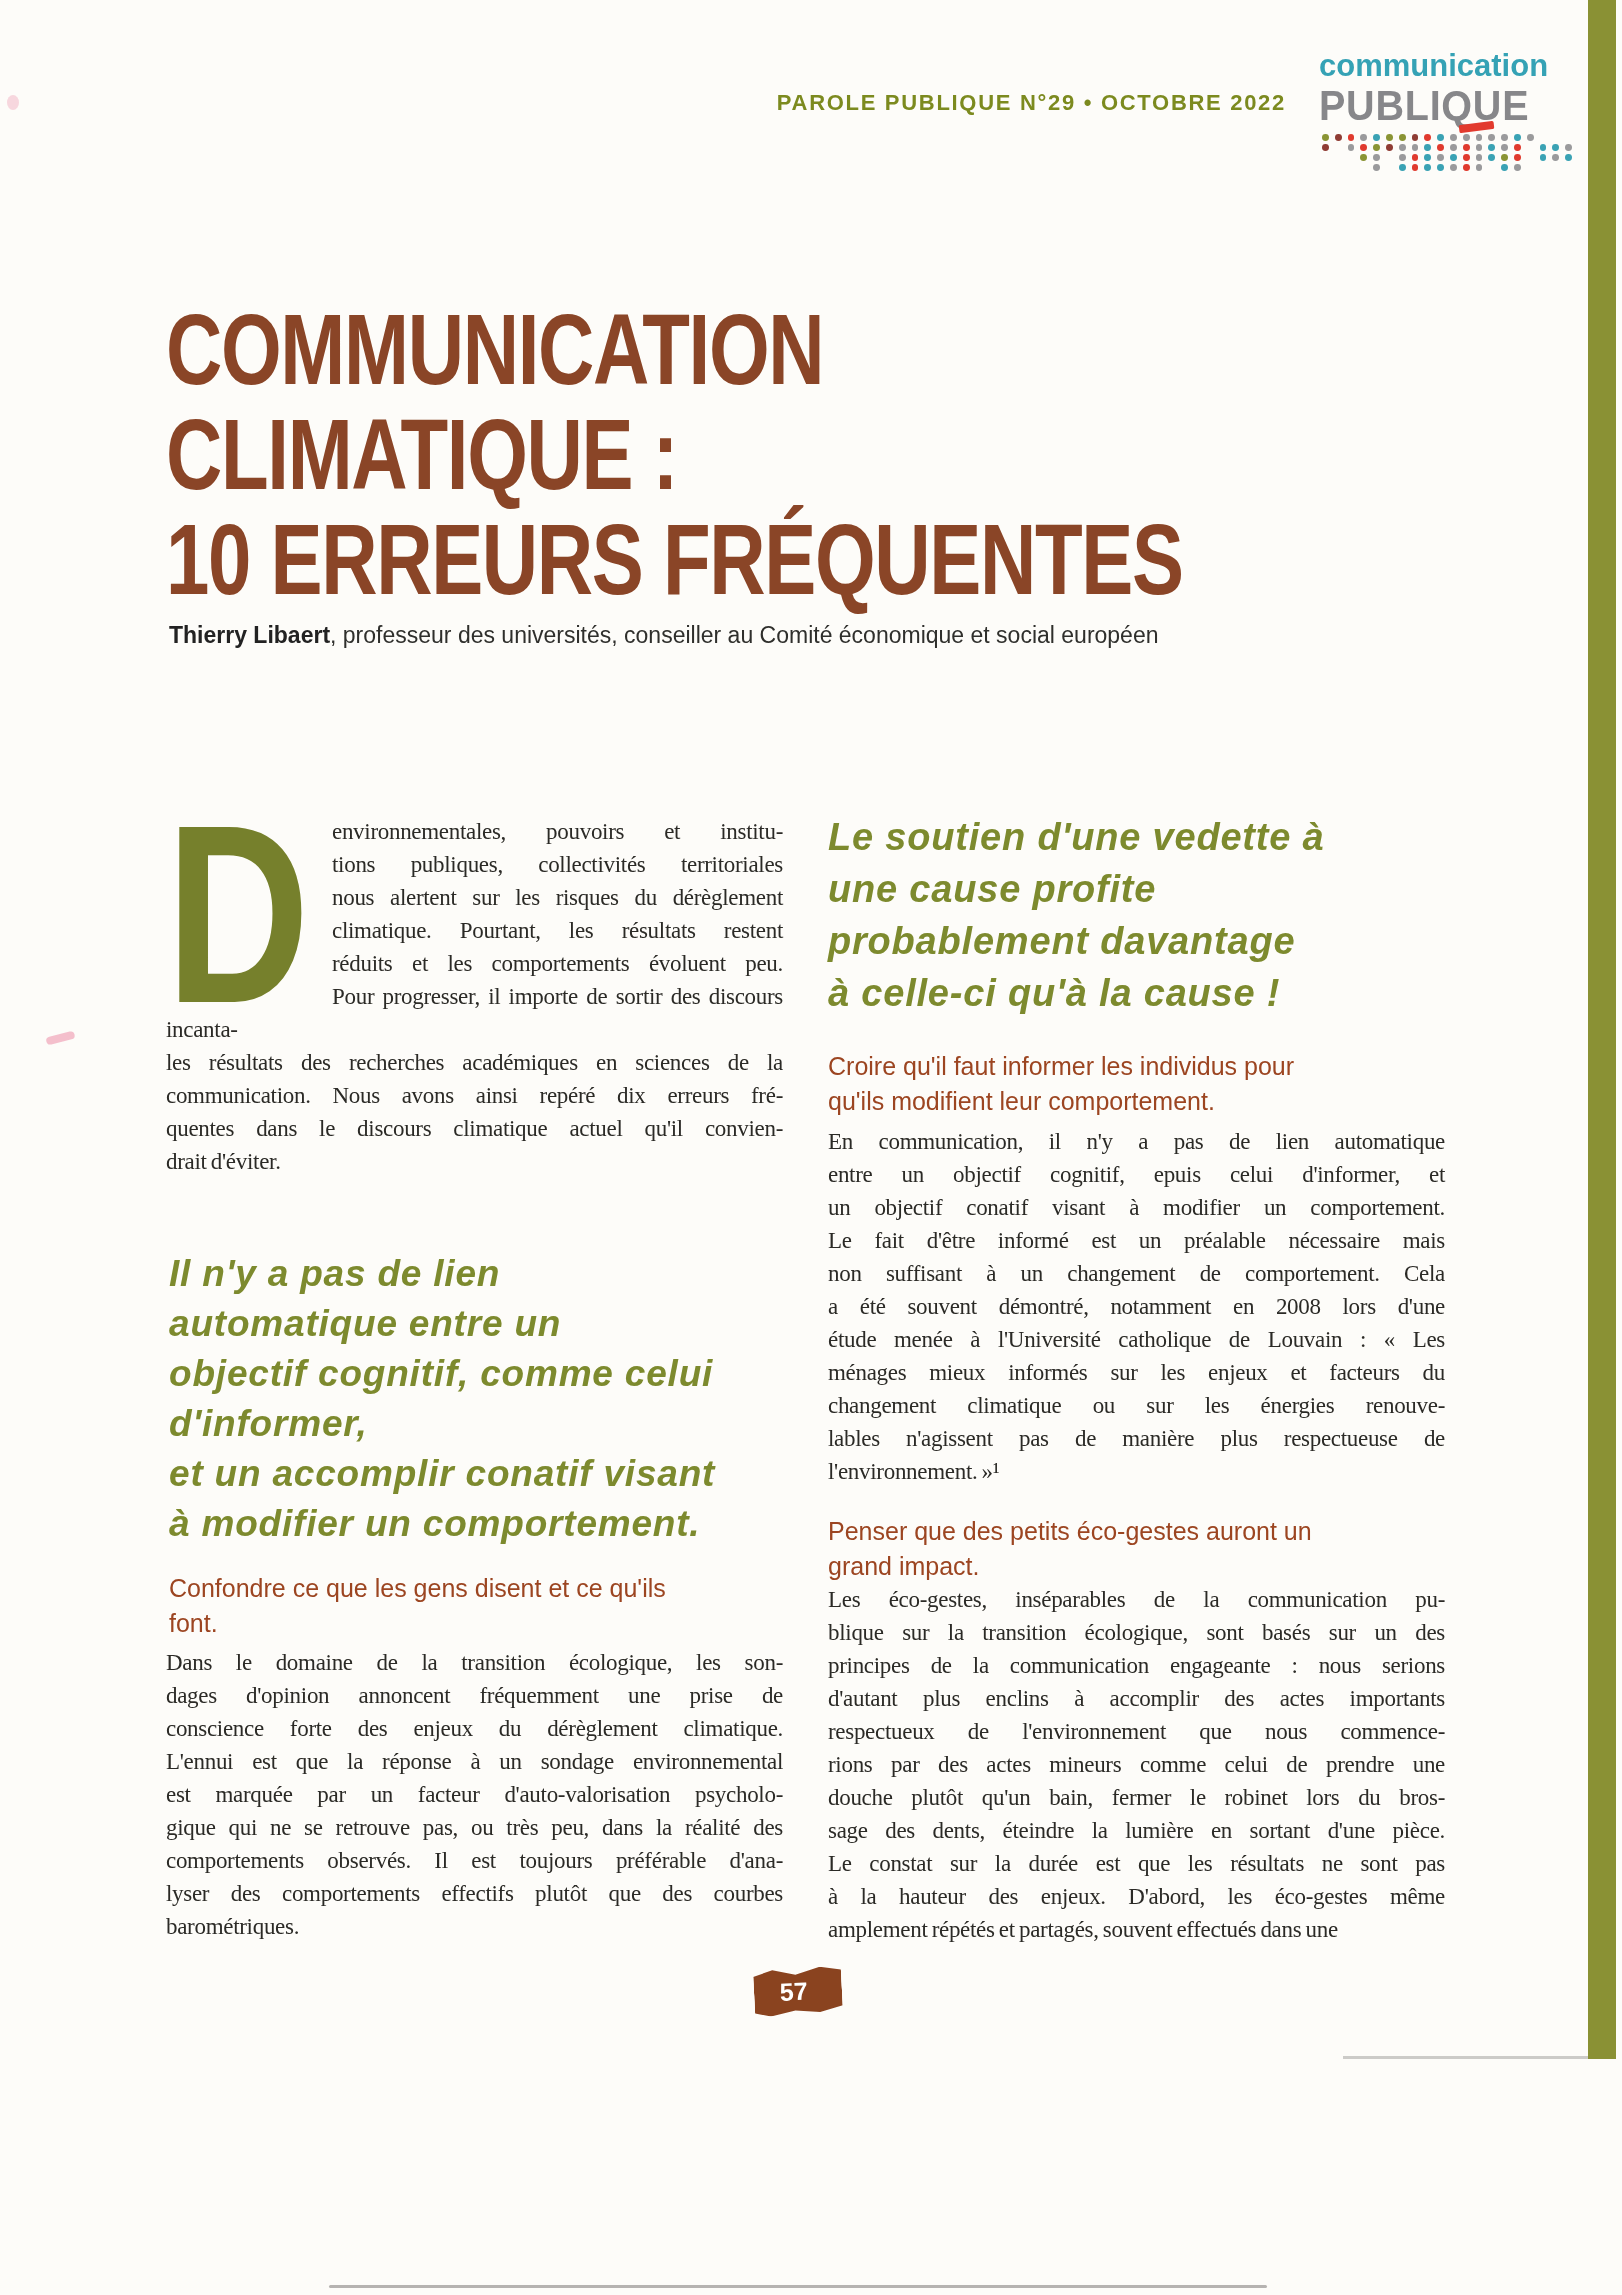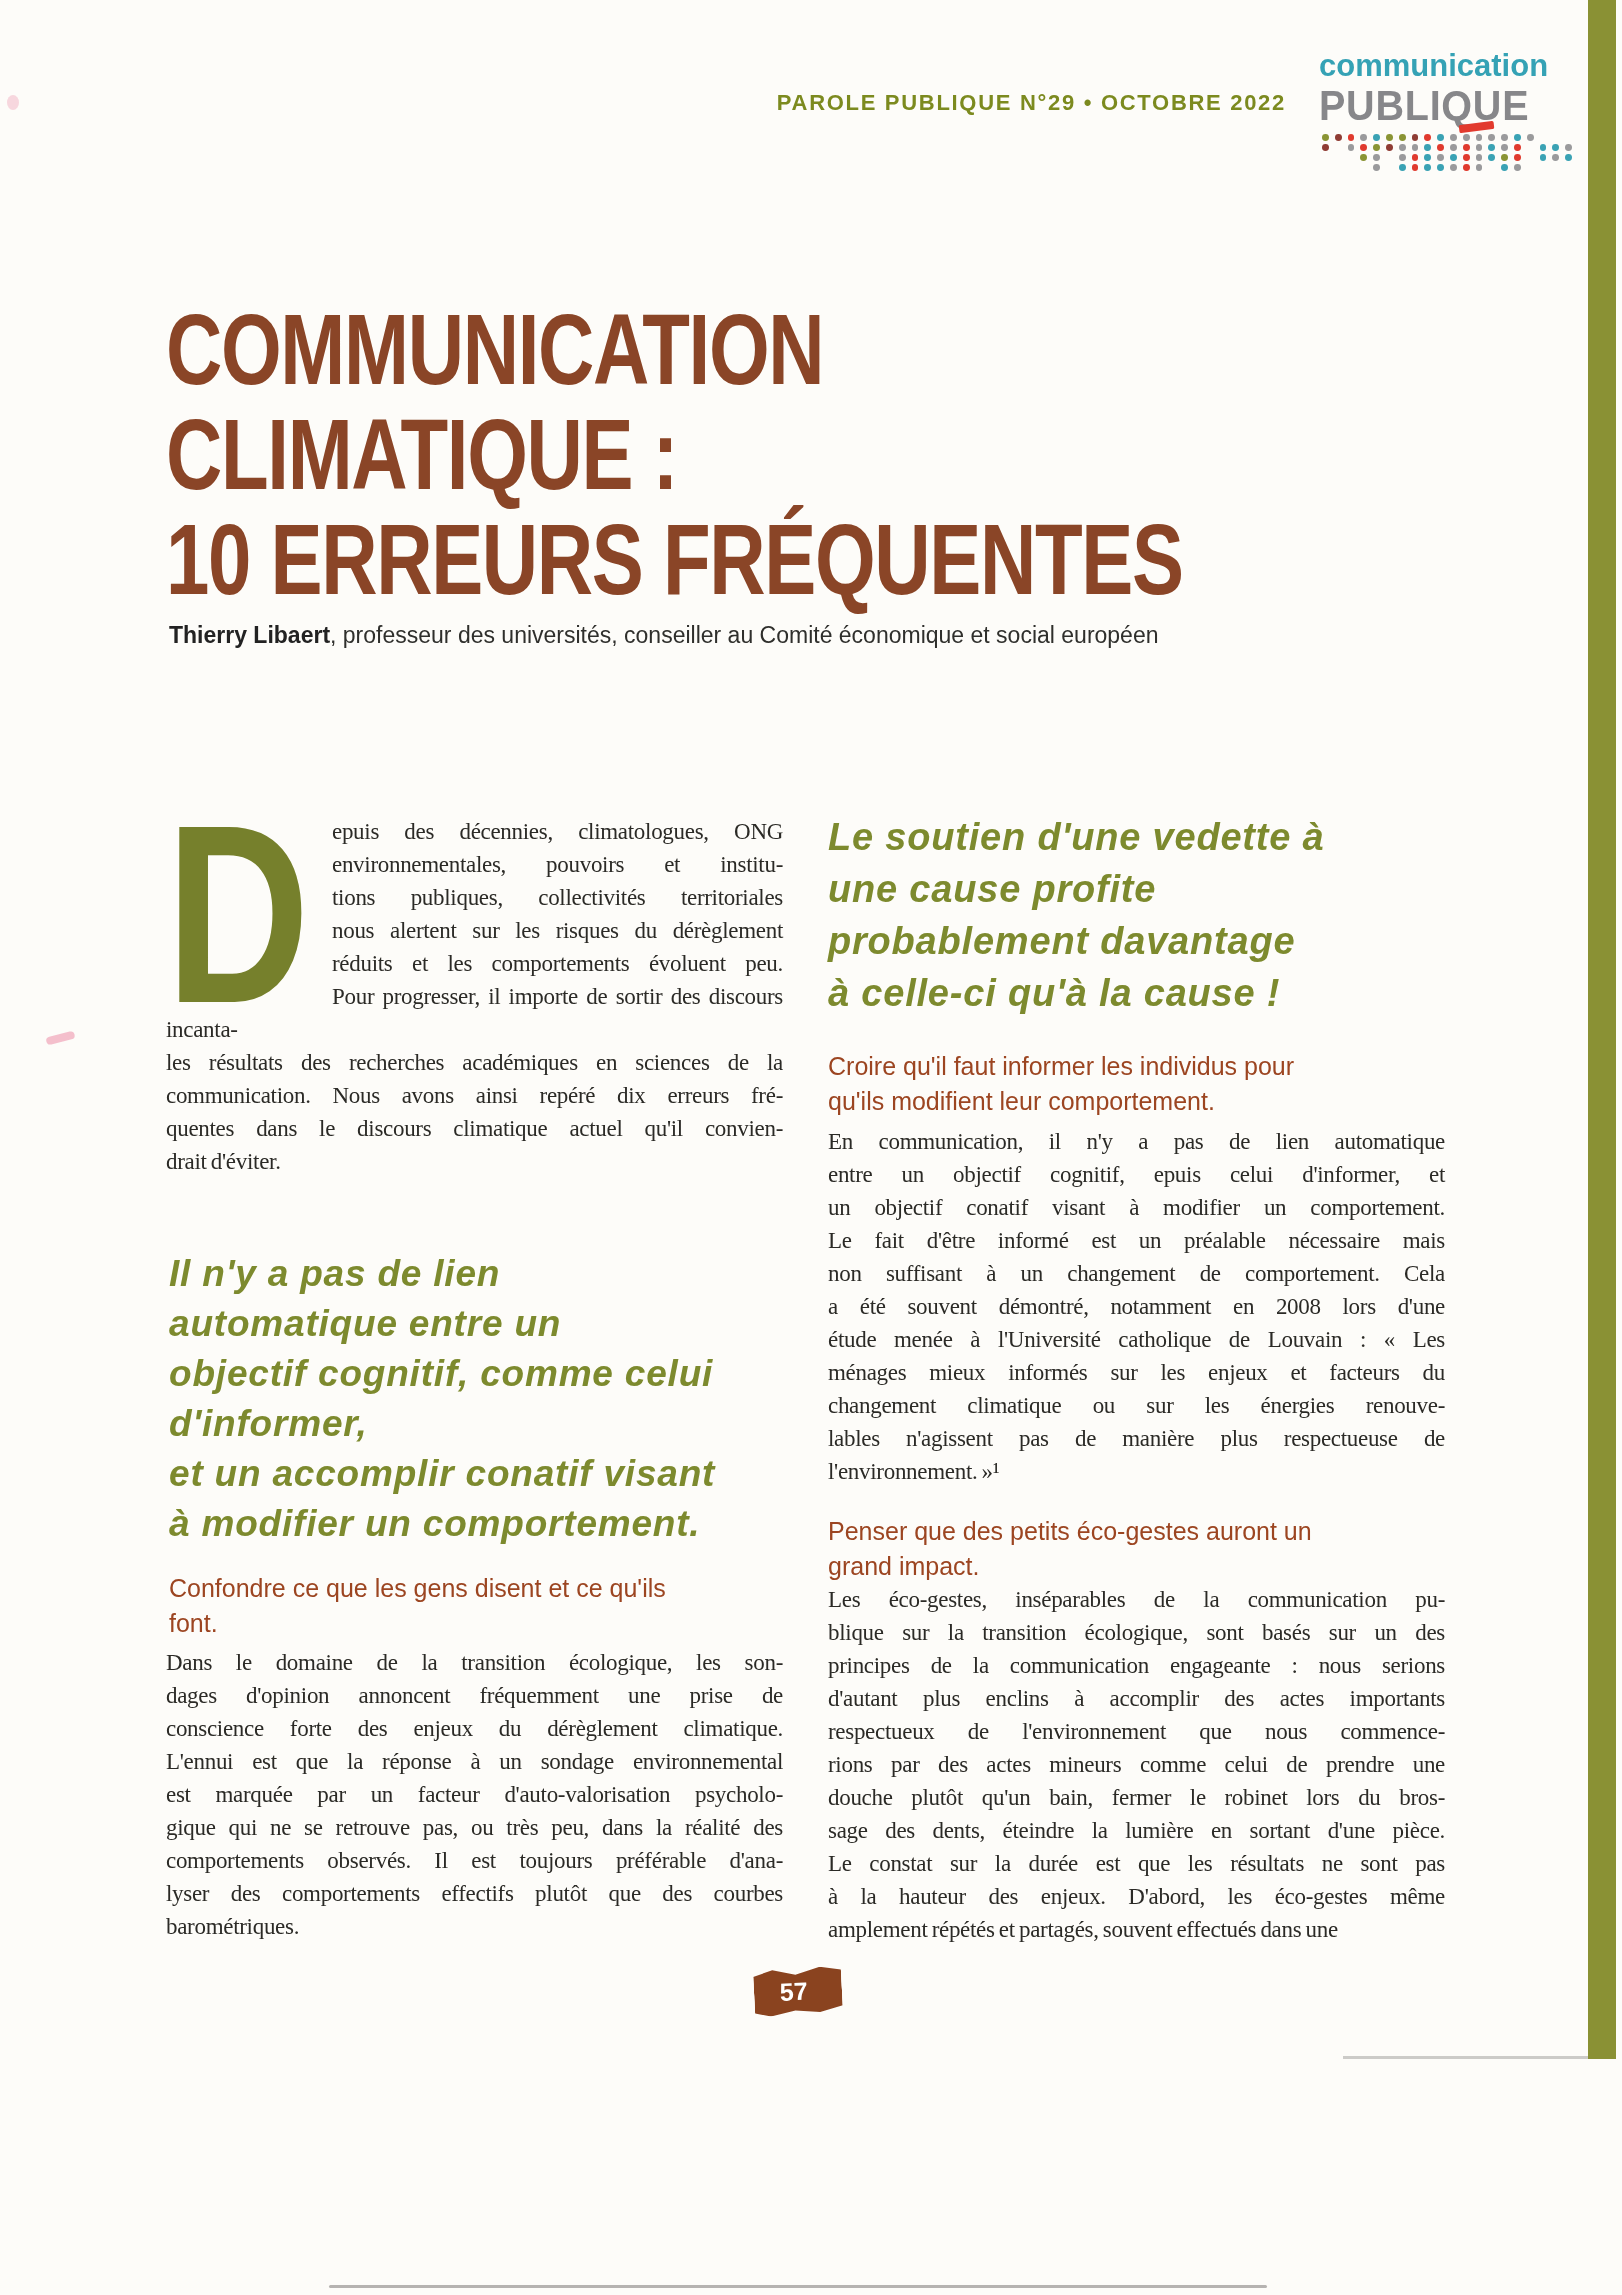--- a/index.html
+++ b/index.html
@@ -100,24 +100,24 @@
     <div class="title-line">CLIMATIQUE :</div>
     <div class="title-line">10 ERREURS FRÉQUENTES</div>
   </div>
 
   <div class="byline">
     <span class="author">Thierry Libaert</span><span>, professeur des universités, conseiller au Comité économique et social européen</span>
   </div>
 
   <div class="intro serif">
     <div class="dropcap">D</div>
-  <div class="tline">epuis des décennies, climatologues, ONG</div>
       <div class="tline">environnementales, pouvoirs et institu-</div>
       <div class="tline">tions publiques, collectivités territoriales</div>
       <div class="tline">nous alertent sur les risques du dérèglement</div>
+      <div class="tline">climatique. Pourtant, les résultats restent</div>
       <div class="tline">réduits et les comportements évoluent peu.</div>
       <div class="tline">Pour progresser, il importe de sortir des discours incanta-</div>
       <div class="tline">les résultats des recherches académiques en sciences de la</div>
       <div class="tline">communication. Nous avons ainsi repéré dix erreurs fré-</div>
       <div class="tline">quentes dans le discours climatique actuel qu'il convien-</div>
       <div class="tline tline-last">drait d'éviter.</div>
     </div>
 
   <div class="pullquote pq-left left-align">
       <div class="tline">Il n'y a pas de lien</div>

